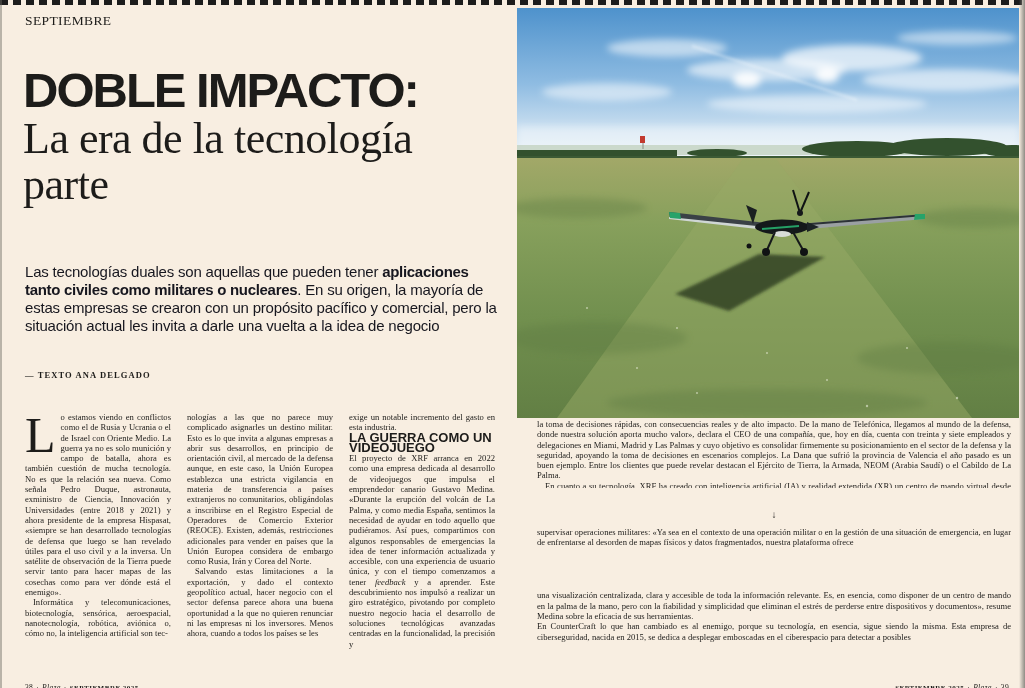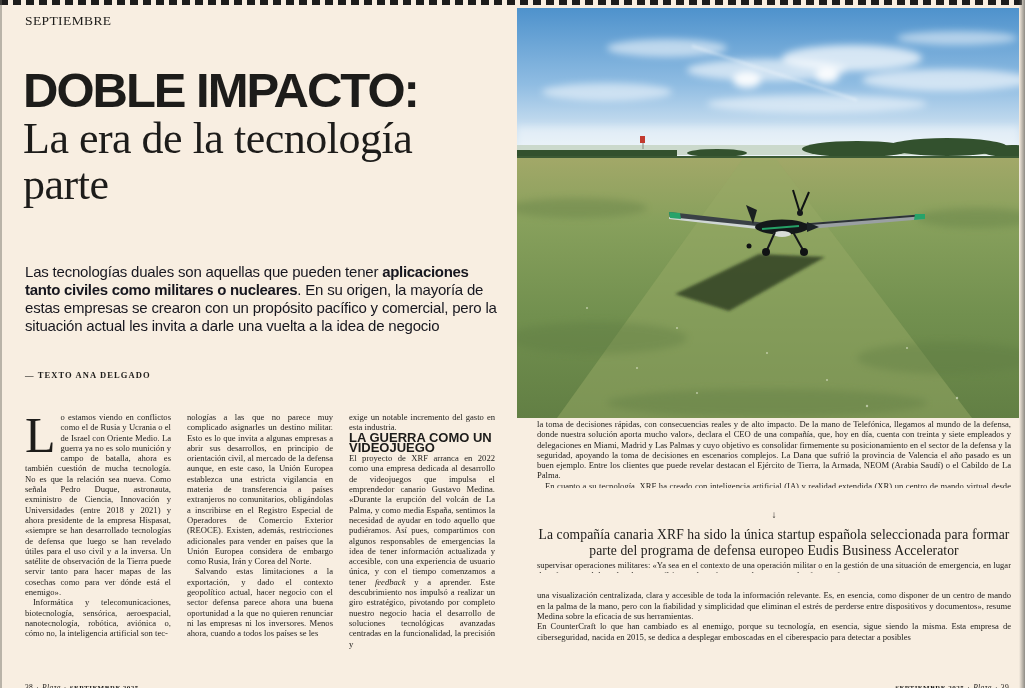--- a/index.html
+++ b/index.html
@@ -194,21 +194,20 @@
   </div>
 
   <div class="body-cols right-cols">
     <div class="col">
       <p>la toma de decisiones rápidas, con consecuencias reales y de alto impacto. De la mano de Telefónica, llegamos al mundo de la defensa, donde nuestra solución aporta mucho valor», declara el CEO de una compañía, que, hoy en día, cuenta con treinta y siete empleados y delegaciones en Miami, Madrid y Las Palmas y cuyo objetivo es consolidar firmemente su posicionamiento en el sector de la defensa y la seguridad, apoyando la toma de decisiones en escenarios complejos. La Dana que sufrió la provincia de Valencia el año pasado es un buen ejemplo. Entre los clientes que puede revelar destacan el Ejército de Tierra, la Armada, NEOM (Arabia Saudí) o el Cabildo de La Palma.</p>
       <p class="indent">En cuanto a su tecnología, XRF ha creado con inteligencia artificial (IA) y realidad extendida (XR) un centro de mando virtual desde el que organizar y</p>
     </div>
     <div class="col">
       <div class="quote-block">
         <span class="quote-arrow">↓</span>
-        <span>La compañía canaria XRF ha sido la única startup española seleccionada para formar parte del programa de defensa europeo Eudis Business Accelerator</span>
       </div>
       <p class="after-quote">supervisar operaciones militares: «Ya sea en el contexto de una operación militar o en la gestión de una situación de emergencia, en lugar de enfrentarse al desorden de mapas físicos y datos fragmentados, nuestra plataforma ofrece</p>
     </div>
     <div class="col">
       <p>una visualización centralizada, clara y accesible de toda la información relevante. Es, en esencia, como disponer de un centro de mando en la palma de la mano, pero con la fiabilidad y simplicidad que eliminan el estrés de perderse entre dispositivos y documentos», resume Medina sobre la eficacia de sus herramientas.</p>
       <p>En CounterCraft lo que han cambiado es al enemigo, porque su tecnología, en esencia, sigue siendo la misma. Esta empresa de ciberseguridad, nacida en 2015, se dedica a desplegar emboscadas en el ciberespacio para detectar a posibles</p>
     </div>
   </div>
 
   <div class="footer footer-right">

